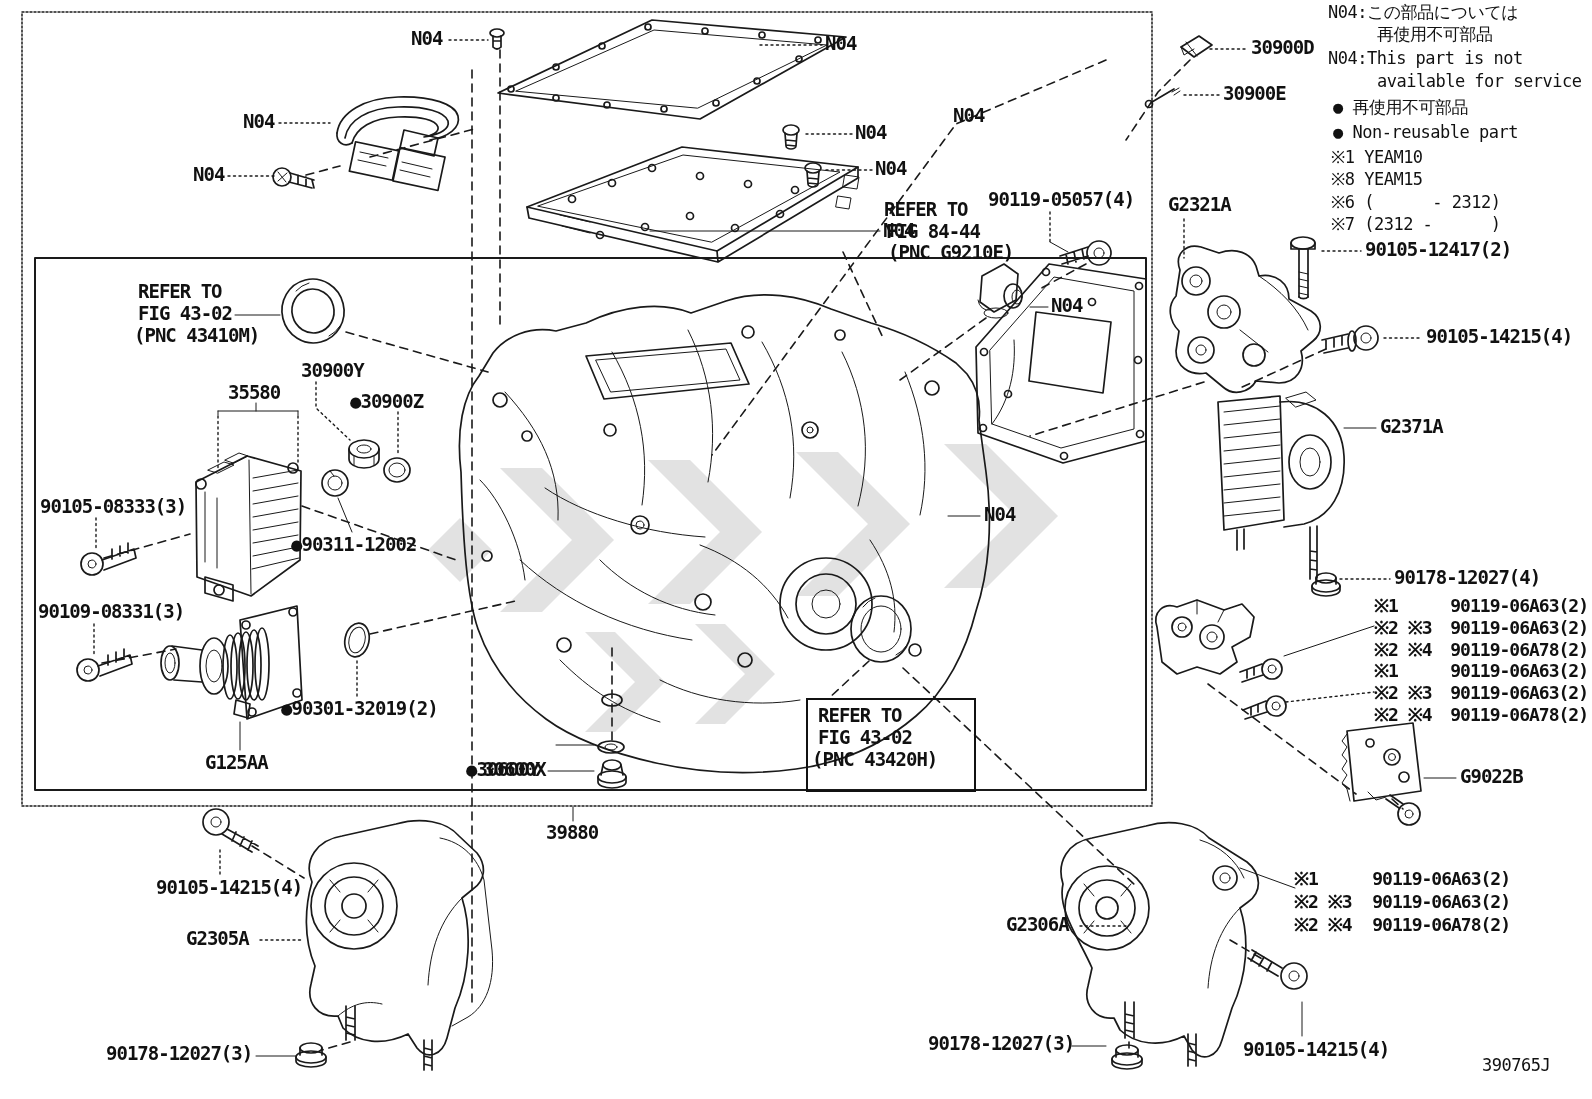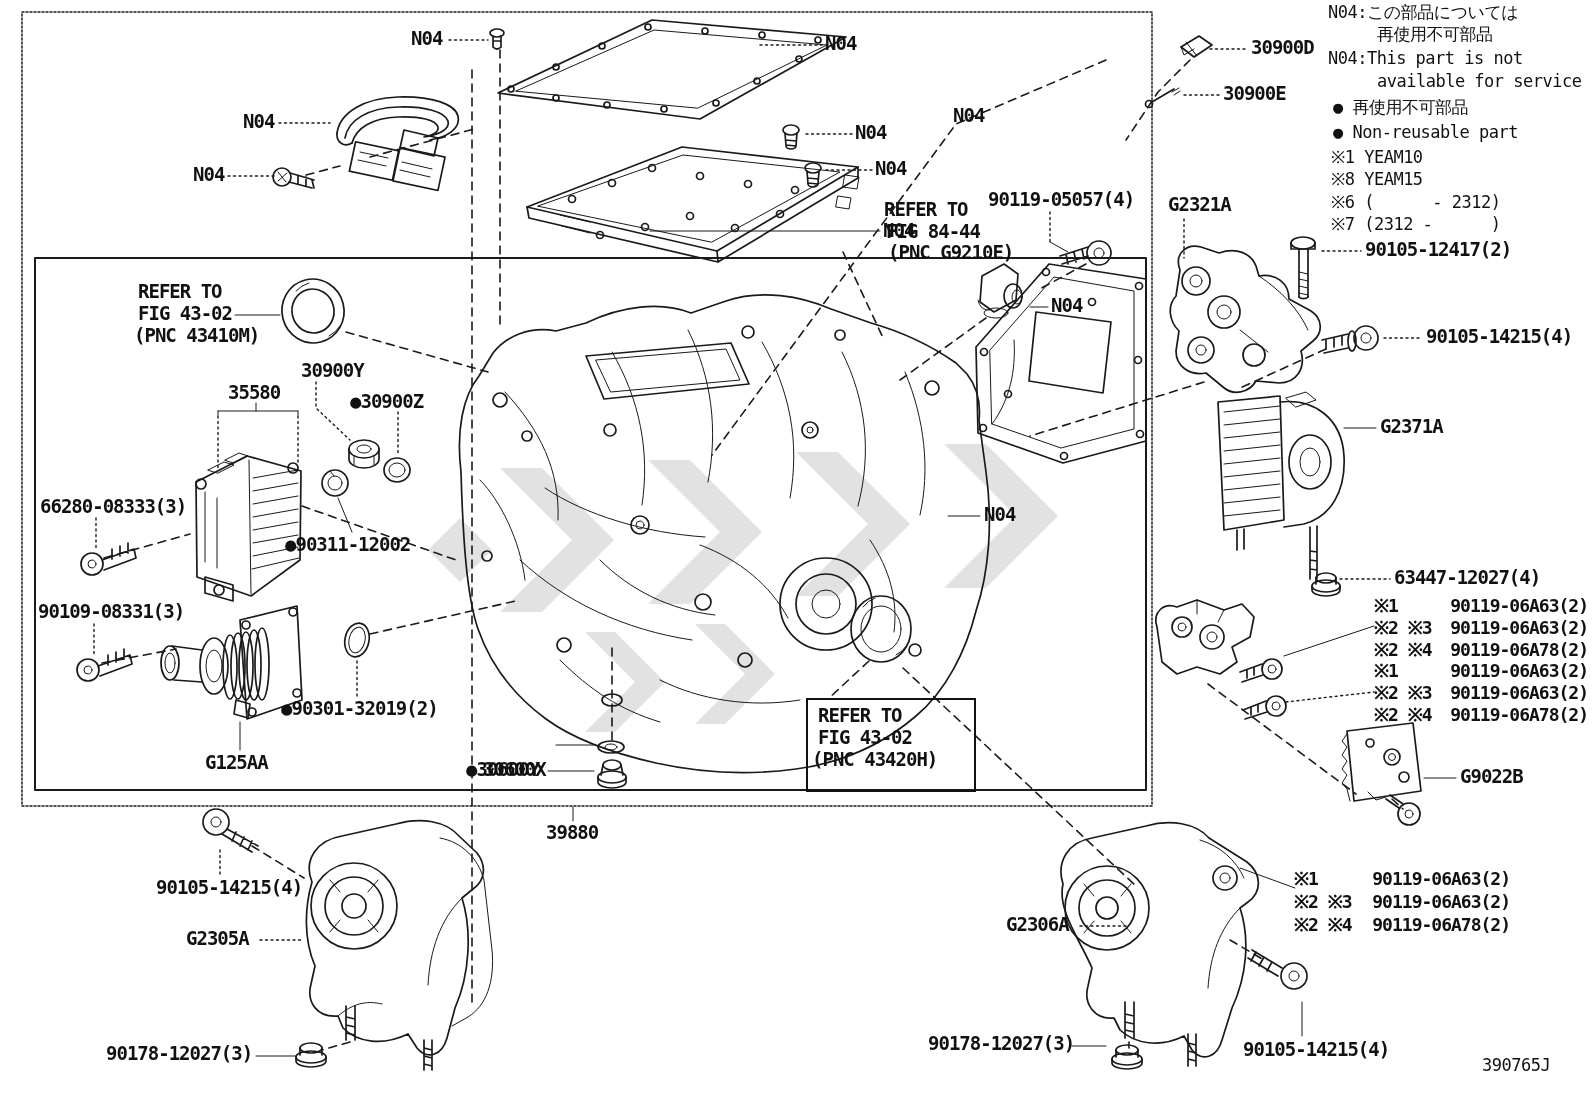--- a/index.html
+++ b/index.html
@@ -498,42 +498,42 @@
 <span class="lbl sm" style="left:1333px;top:124px">● Non-reusable part</span>
 <span class="lbl sm" style="left:1331px;top:149px">※1 YEAM10</span>
 <span class="lbl sm" style="left:1331px;top:171px">※8 YEAM15</span>
 <span class="lbl sm" style="left:1331px;top:194px">※6 (      - 2312)</span>
 <span class="lbl sm" style="left:1331px;top:216px">※7 (2312 -      )</span>
 
 <span class="lbl" style="left:1365px;top:240px">90105-12417(2)</span>
 <span class="lbl" style="left:1168px;top:195px">G2321A</span>
 <span class="lbl" style="left:1426px;top:327px">90105-14215(4)</span>
 <span class="lbl" style="left:1380px;top:417px">G2371A</span>
-<span class="lbl" style="left:1394px;top:568px">63447-12027(4)</span>
+<span class="lbl" style="left:1394px;top:568px">90178-12027(4)</span>
 <span class="lbl" style="left:1460px;top:767px">G9022B</span>
 
 <div class="srow" style="left:1374px;top:597px;width:214px"><span>※1</span><span>90119-06A63(2)</span></div>
 <div class="srow" style="left:1374px;top:619px;width:214px"><span>※2 ※3</span><span>90119-06A63(2)</span></div>
 <div class="srow" style="left:1374px;top:641px;width:214px"><span>※2 ※4</span><span>90119-06A78(2)</span></div>
 <div class="srow" style="left:1374px;top:662px;width:214px"><span>※1</span><span>90119-06A63(2)</span></div>
 <div class="srow" style="left:1374px;top:684px;width:214px"><span>※2 ※3</span><span>90119-06A63(2)</span></div>
 <div class="srow" style="left:1374px;top:706px;width:214px"><span>※2 ※4</span><span>90119-06A78(2)</span></div>
 
 <div class="srow" style="left:1294px;top:870px;width:216px"><span>※1</span><span>90119-06A63(2)</span></div>
 <div class="srow" style="left:1294px;top:893px;width:216px"><span>※2 ※3</span><span>90119-06A63(2)</span></div>
 <div class="srow" style="left:1294px;top:916px;width:216px"><span>※2 ※4</span><span>90119-06A78(2)</span></div>
 
 <span class="lbl" style="left:138px;top:282px">REFER TO</span>
 <span class="lbl" style="left:138px;top:304px">FIG 43-02</span>
 <span class="lbl" style="left:134px;top:326px">(PNC 43410M)</span>
 <span class="lbl" style="left:228px;top:383px">35580</span>
 <span class="lbl" style="left:301px;top:361px">30900Y</span>
 <span class="lbl" style="left:350px;top:392px">●30900Z</span>
-<span class="lbl" style="left:40px;top:497px">66280-08333(3)</span>
-<span class="lbl" style="left:285px;top:535px">●90311-12002</span>
+<span class="lbl" style="left:40px;top:497px">90105-08333(3)</span>
+<span class="lbl" style="left:291px;top:535px">●90311-12002</span>
 <span class="lbl" style="left:38px;top:602px">90109-08331(3)</span>
 <span class="lbl" style="left:281px;top:699px">●90301-32019(2)</span>
 <span class="lbl" style="left:205px;top:753px">G125AA</span>
 <span class="lbl" style="left:466px;top:760px">●30600Y</span>
 <span class="lbl" style="left:483px;top:760px">30600X</span>
 
 <div class="refbox" style="left:806px;top:698px;width:166px;height:90px"></div>
 <span class="lbl" style="left:818px;top:706px">REFER TO</span>
 <span class="lbl" style="left:818px;top:728px">FIG 43-02</span>
 <span class="lbl" style="left:812px;top:750px">(PNC 43420H)</span>

